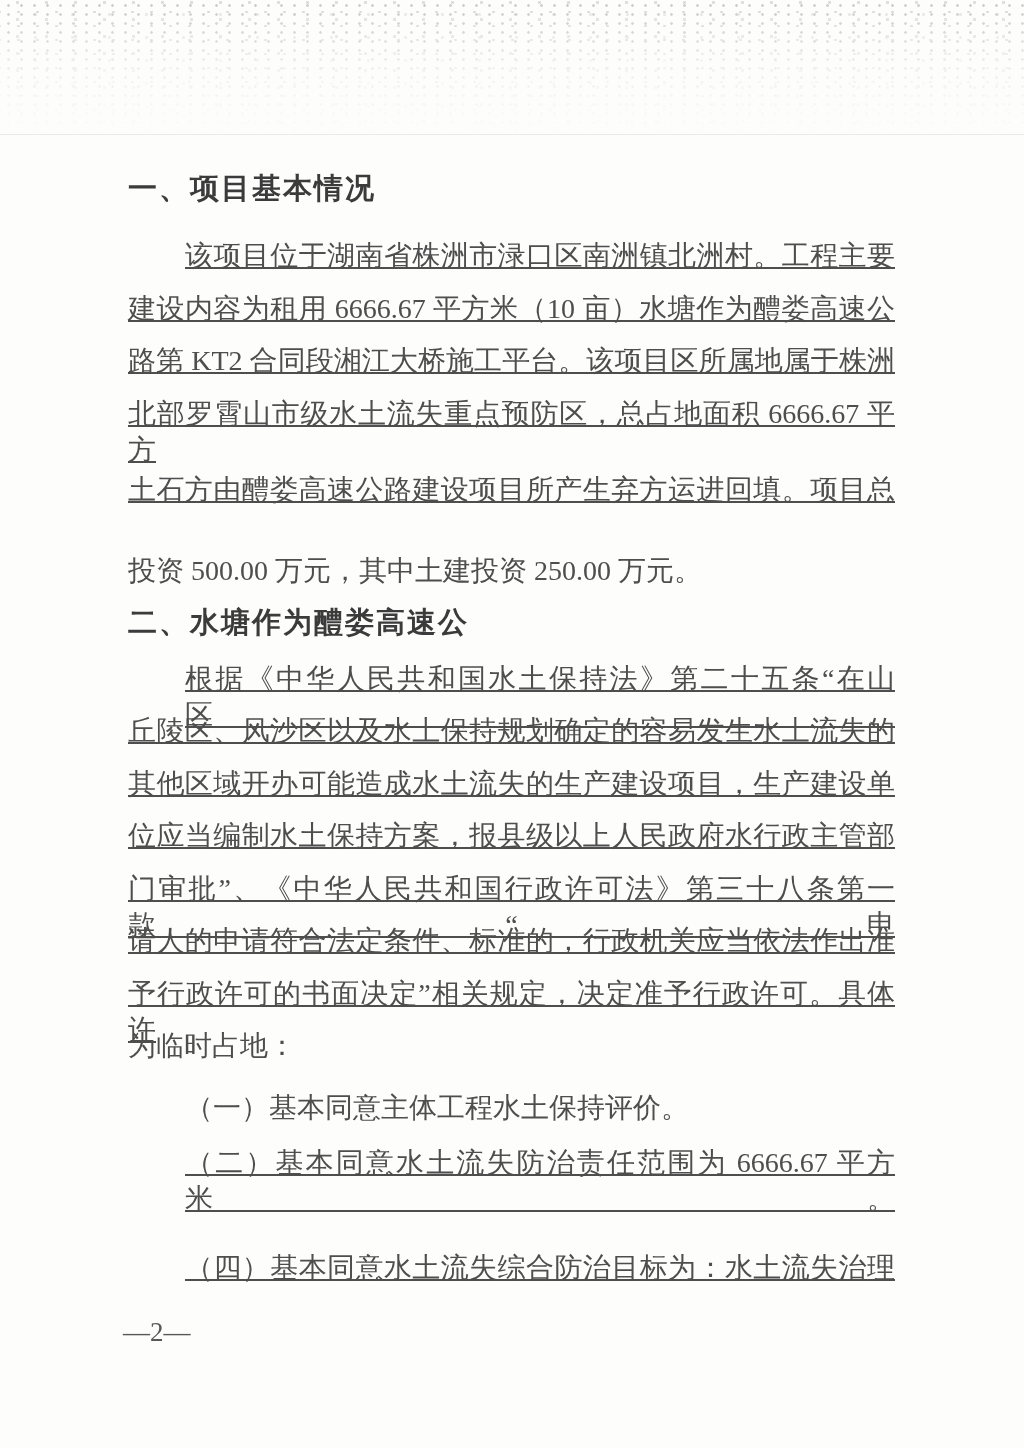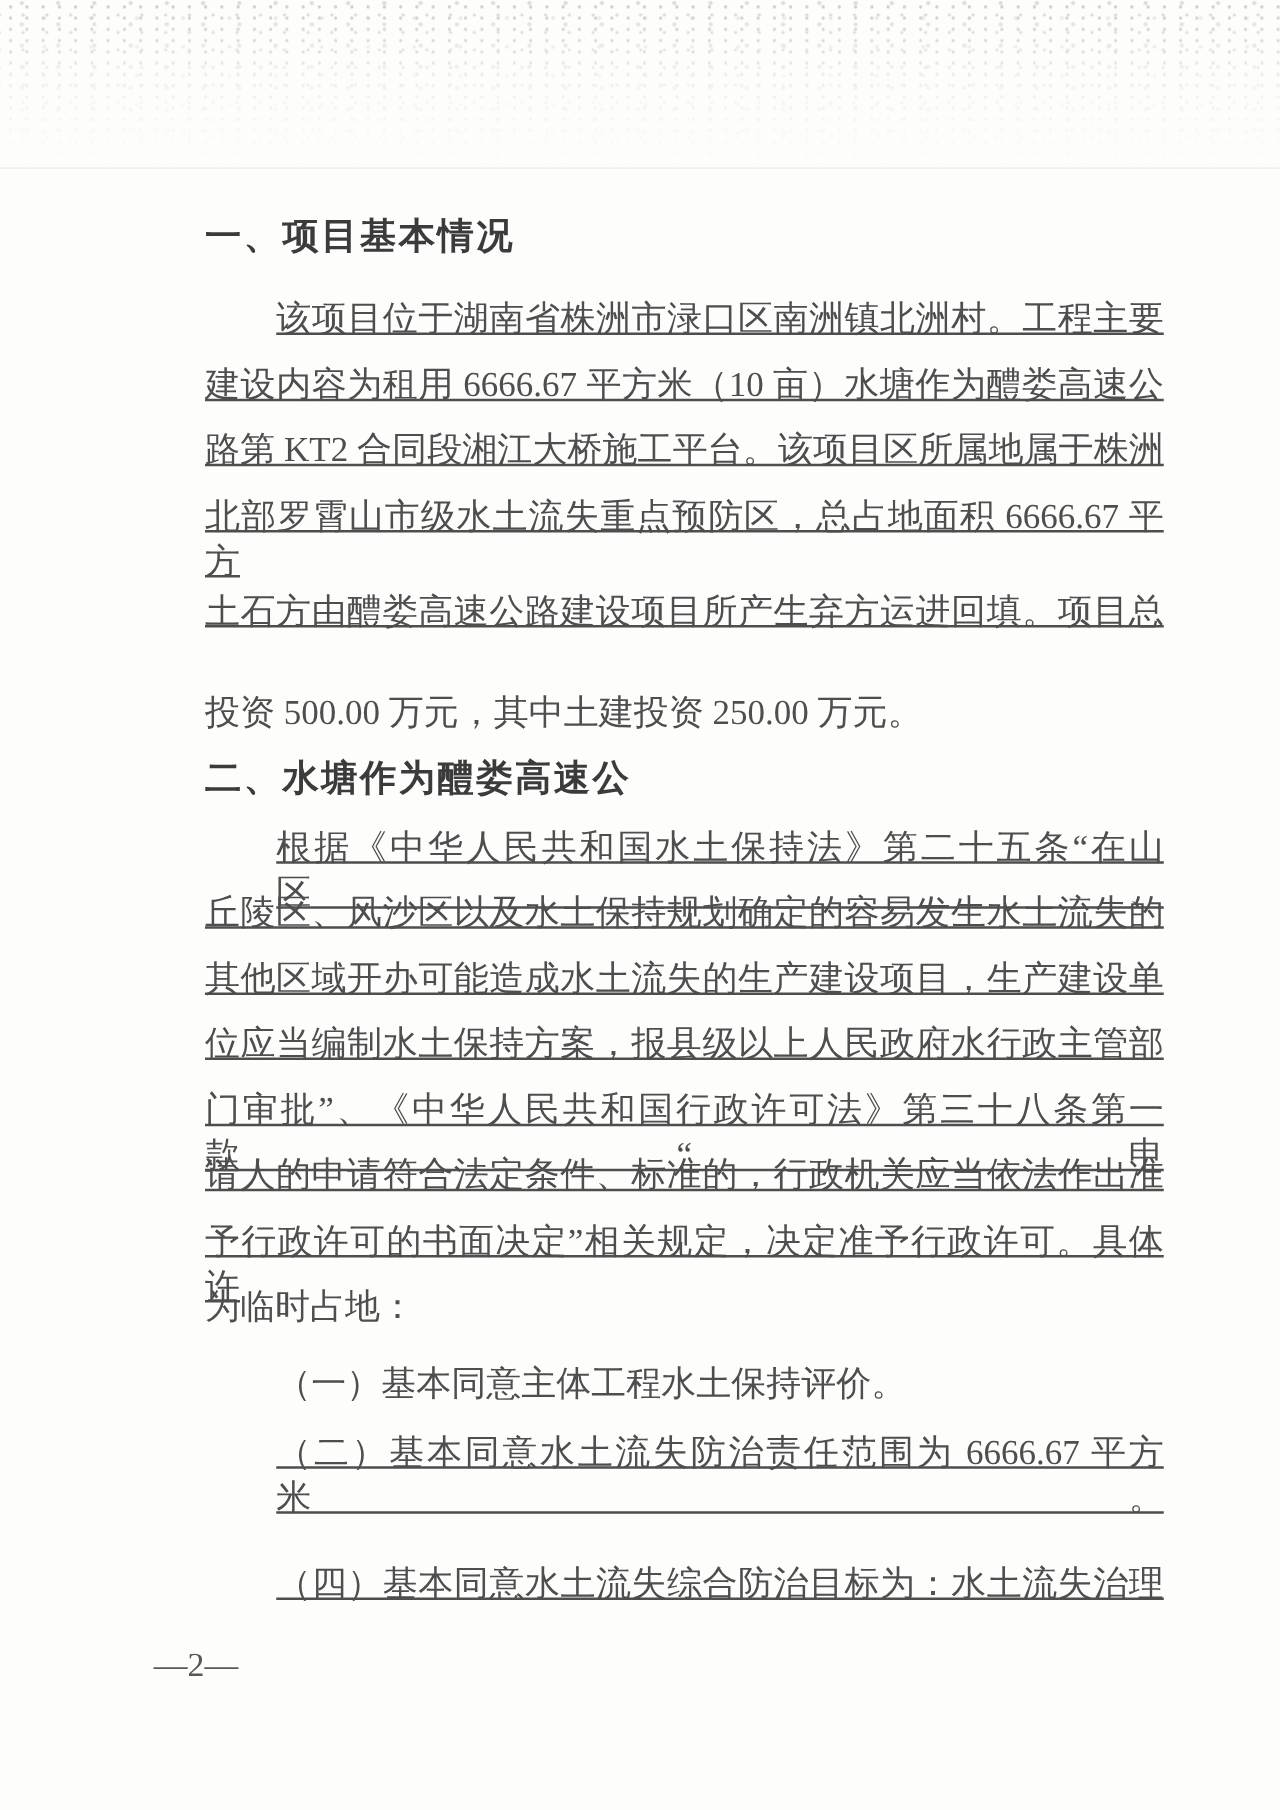--- a/index.html
+++ b/index.html
@@ -25,21 +25,20 @@
   }
   .scan-rule{
     position:absolute;top:134px;left:0;width:1024px;height:1px;
     background:#eaeaea;
   }
   .doc-line{
     position:absolute;left:128px;width:767px;
     font-size:28px;line-height:36px;
     color:#4e4e4e;
     letter-spacing:0;
-    margin-left:36px;
   }
   .justify{text-align:justify;text-align-last:justify;text-decoration:underline;}
   .short{text-align:left;text-align-last:left;}
   .indent{padding-left:57px;width:710px;}
   .heading{
     font-family:"DejaVu Sans","Liberation Sans",sans-serif;
     font-weight:700;font-size:29px;color:#3b3b3b;letter-spacing:2px;
   }
   .page-number{
     position:absolute;left:123px;top:1316px;

